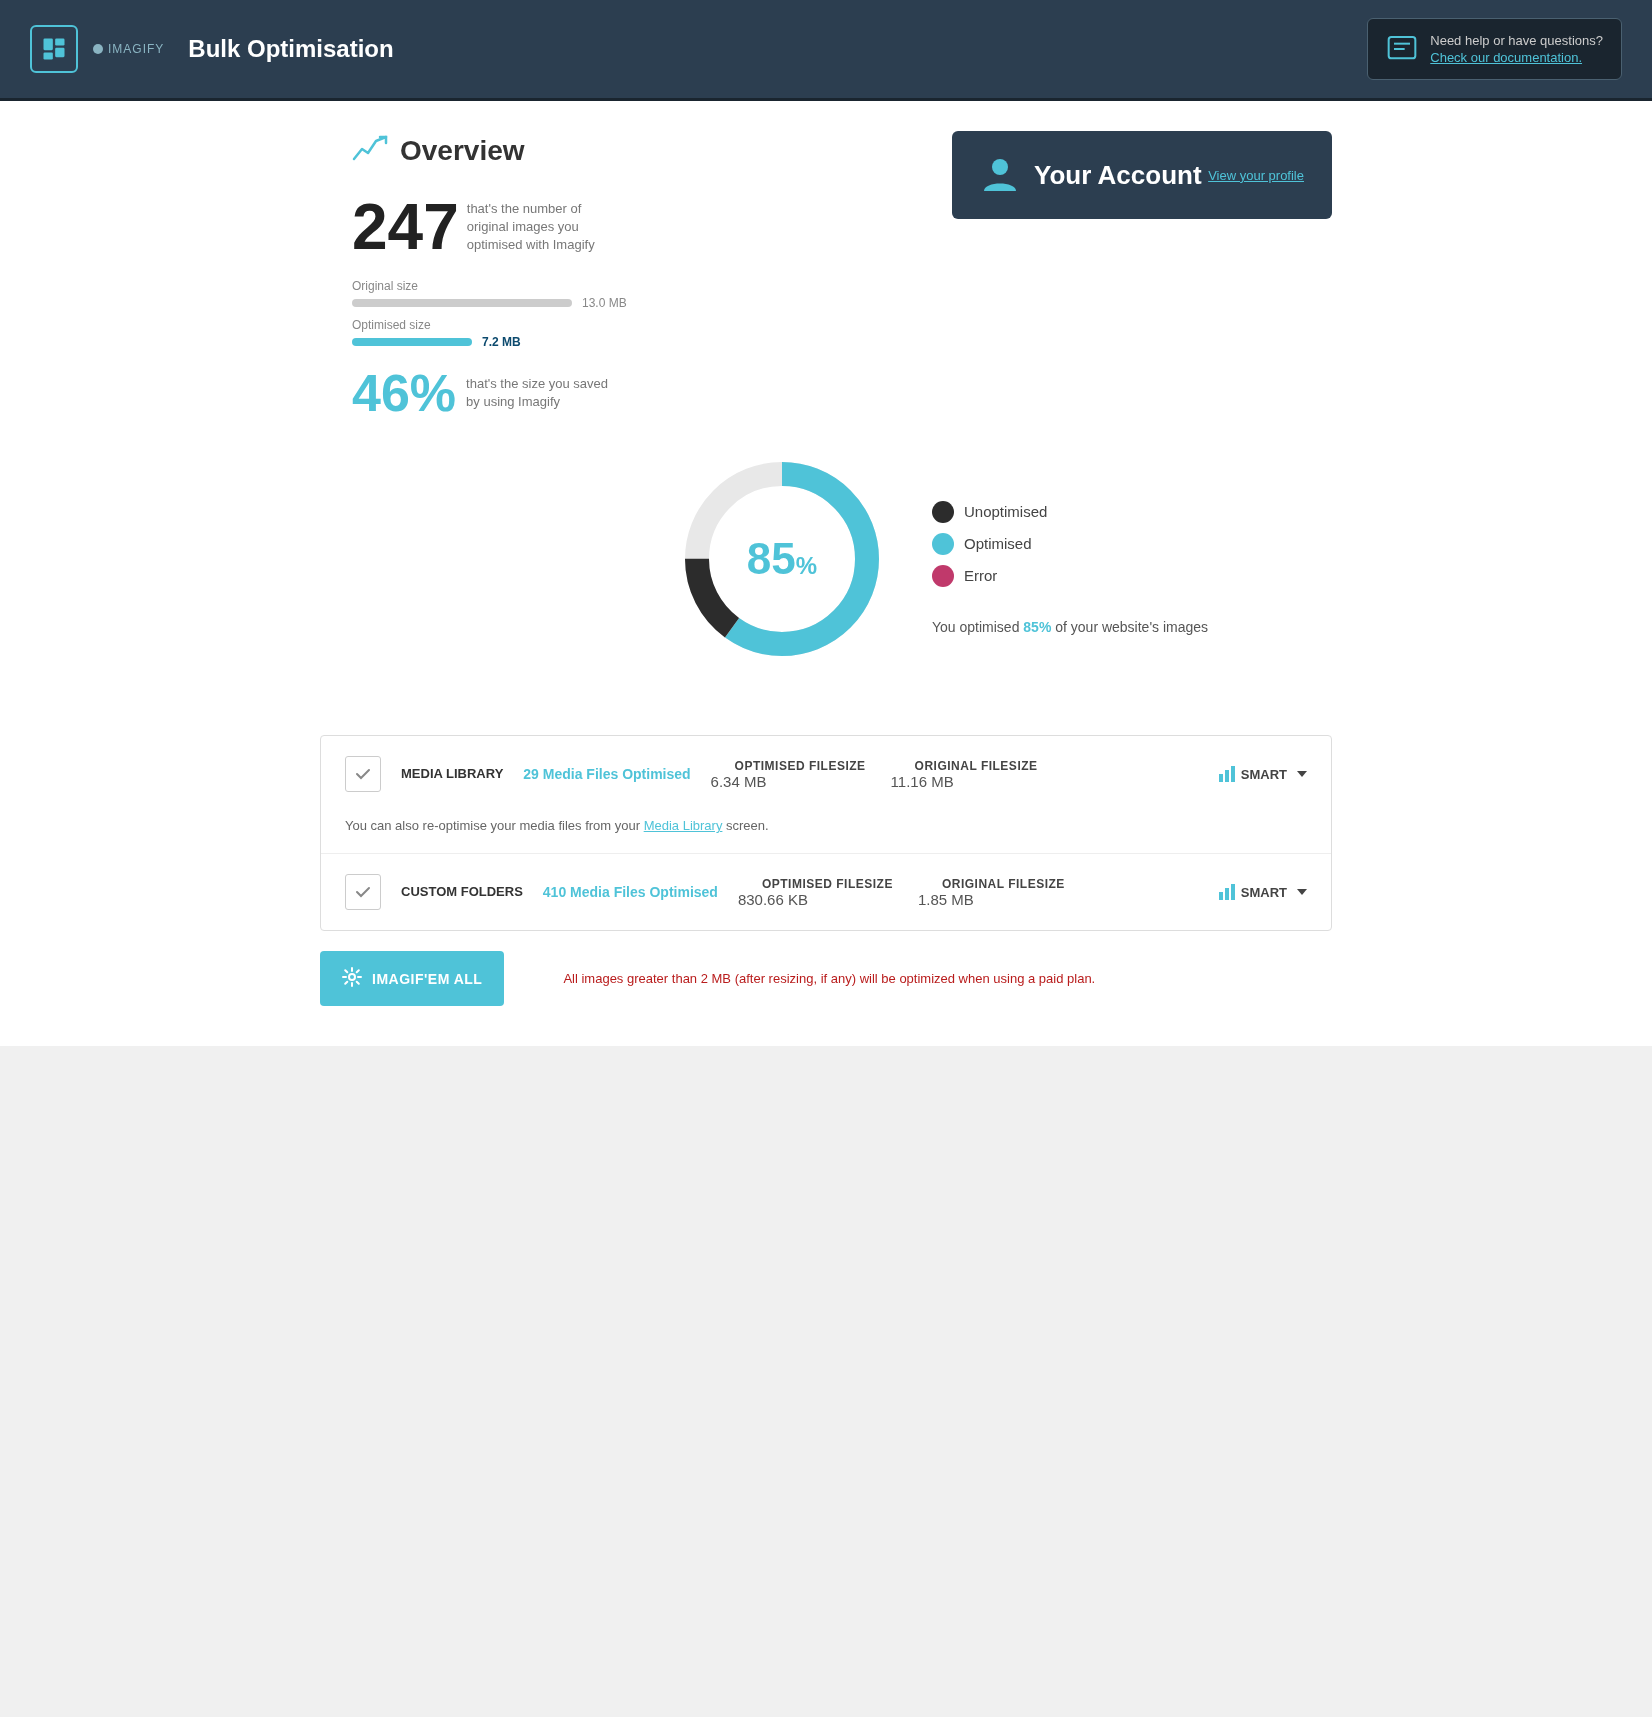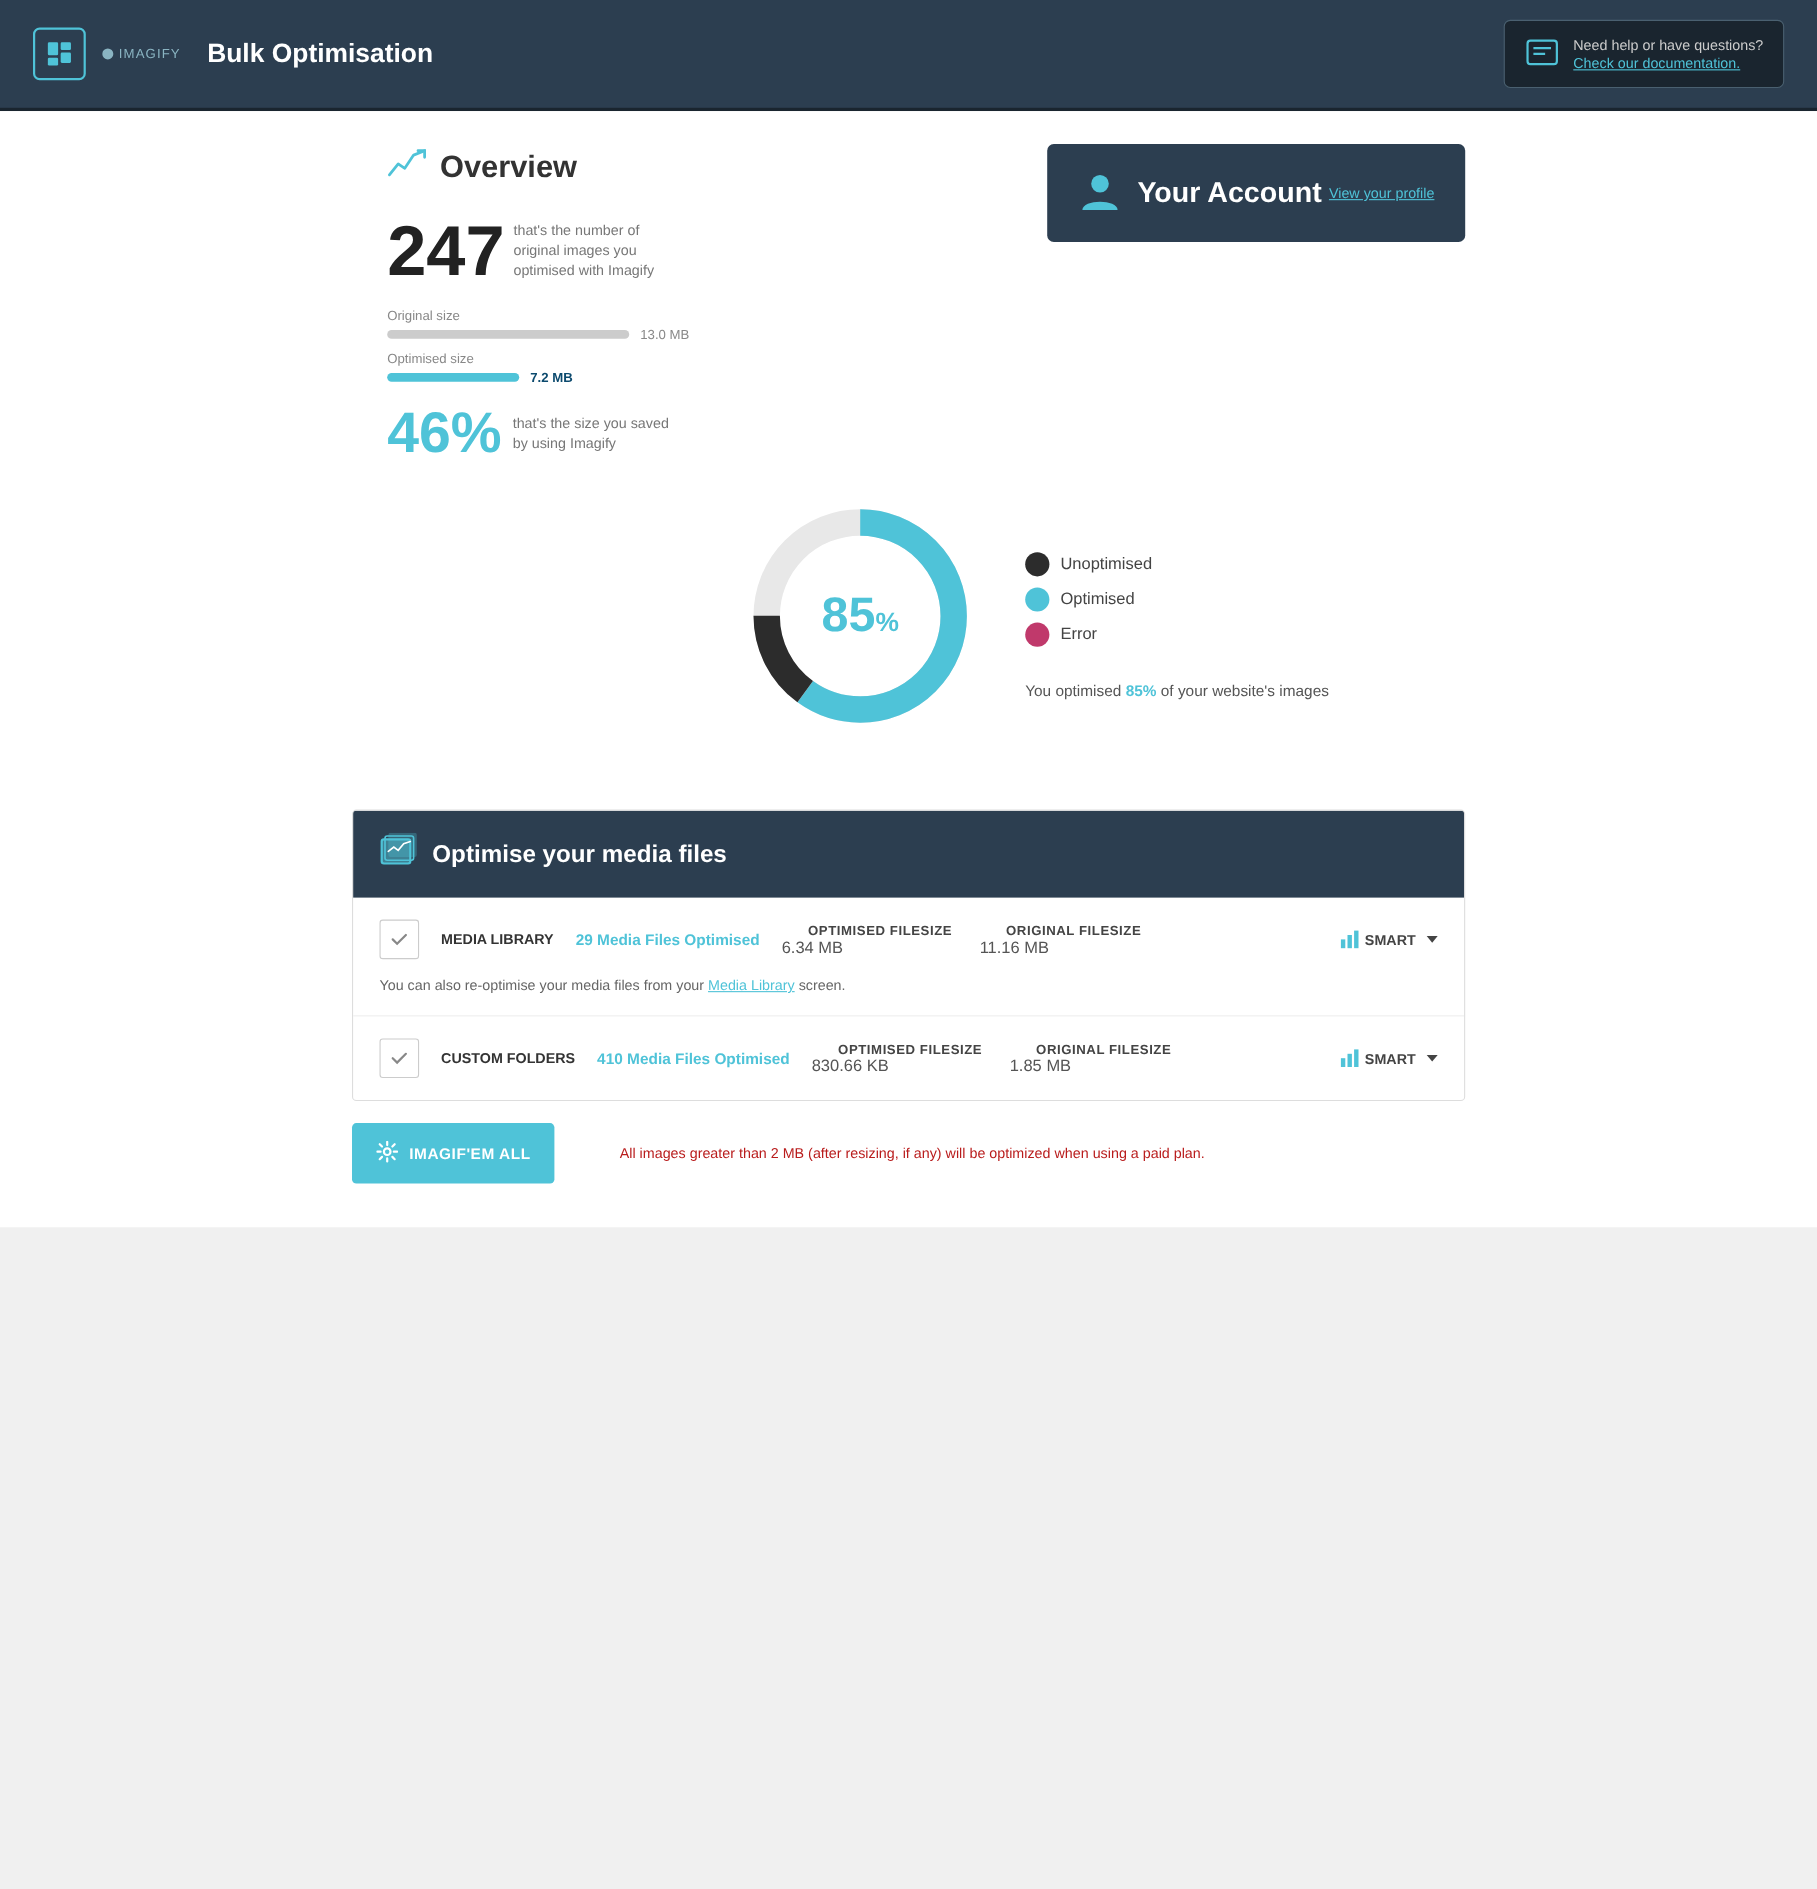--- a/index.html
+++ b/index.html
@@ -110,21 +110,21 @@
     .media-filesize-label { font-size: 12px; font-weight: 700; color: #444; letter-spacing: 0.5px; padding-left: 24px; }
     .media-filesize-value { font-size: 15px; color: #555; }
     .media-smart-btn {
       margin-left: auto; display: flex; align-items: center; gap: 6px;
       color: #444; font-size: 13px; font-weight: 700; cursor: pointer;
       background: none; border: none; padding: 0;
     }
     .media-smart-bars { display: flex; align-items: flex-end; gap: 2px; }
     .media-smart-bars span { display: block; width: 4px; background: #4fc3d8; }
 
-    .media-sub-note { margin-top: 16px; font-size: 13px; color: #666; }
+    .media-sub-note { margin-top: 26px; font-size: 13px; color: #666; }
     .media-sub-note a { color: #4fc3d8; text-decoration: underline; cursor: pointer; }
 
     
     .imagifem-section { margin-top: 0; padding: 20px 0 10px; display: flex; align-items: center; gap: 20px; }
     .imagifem-btn {
       background: #4fc3d8; border: none; border-radius: 4px; padding: 16px 22px;
       display: flex; align-items: center; gap: 10px; cursor: pointer; min-width: 180px;
     }
     .imagifem-btn-icon svg { width: 20px; height: 20px; fill: #fff; }
     .imagifem-btn-label { color: #fff; font-size: 14px; font-weight: 700; letter-spacing: 0.5px; }
@@ -265,32 +265,20 @@
             </div>
           </div>
           <div class="optimised-caption">
             <span>You optimised </span><span class="optimised-caption-pct">85%</span><span> of your website's images</span>
           </div>
         </div>
       </div>
     </div>
 
     <div class="media-section">
-      <div class="media-section-header">
-        <div class="media-section-icon">
-          <svg viewBox="0 0 34 34">
-            <rect x="2" y="6" width="26" height="22" rx="2" fill="none" stroke="#4fc3d8" stroke-width="2"></rect>
-            <rect x="5" y="3" width="26" height="22" rx="2" fill="none" stroke="#4fc3d8" stroke-width="1.5"></rect>
-            <rect x="8" y="0" width="26" height="22" rx="2" fill="#4fc3d8" opacity="0.3"></rect>
-            <rect x="2" y="6" width="26" height="22" rx="2" fill="#4fc3d8" opacity="0.5"></rect>
-            <polyline points="8,17 13,13 17,16 22,10 28,8" fill="none" stroke="#fff" stroke-width="1.5" stroke-linecap="round"></polyline>
-          </svg>
-        </div>
-        <span class="media-section-title">Optimise your media files</span>
-      </div>
 
       <div class="media-row">
         <div class="media-row-main">
           <div class="media-check-icon">
             <svg viewBox="0 0 20 20">
               <polyline points="4,10 8,14 16,6" fill="none" stroke="#888" stroke-width="2" stroke-linecap="round"></polyline>
             </svg>
           </div>
           <div class="media-name">
             <span>MEDIA

